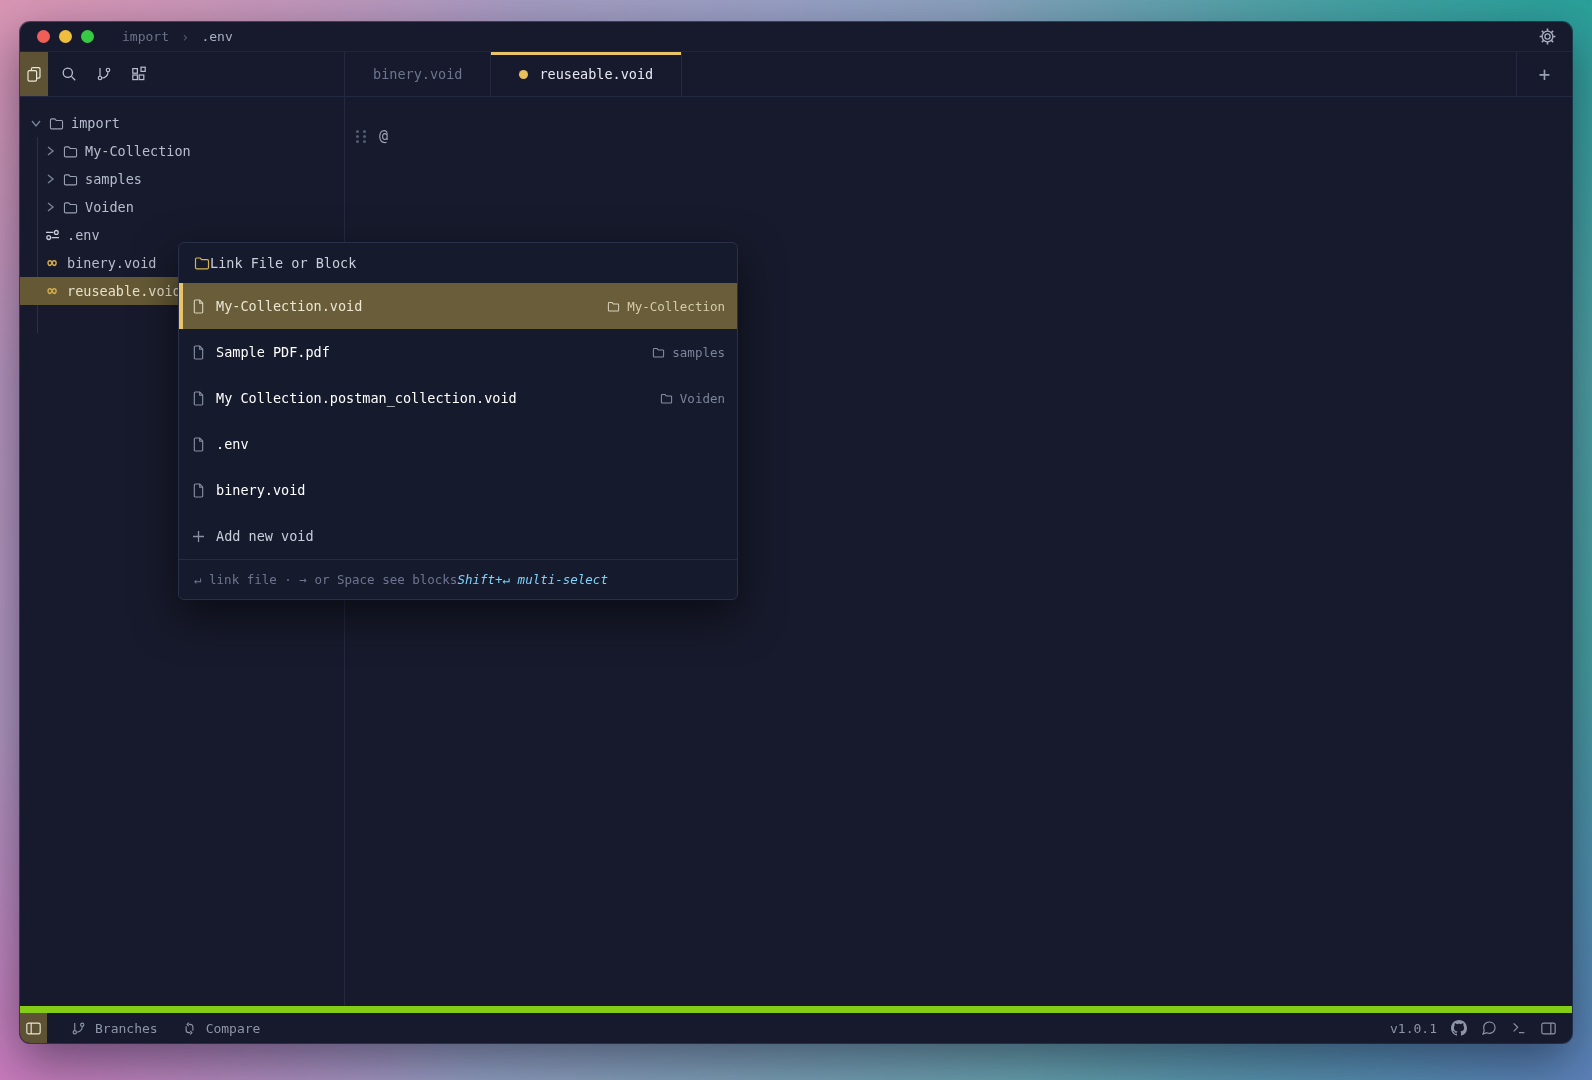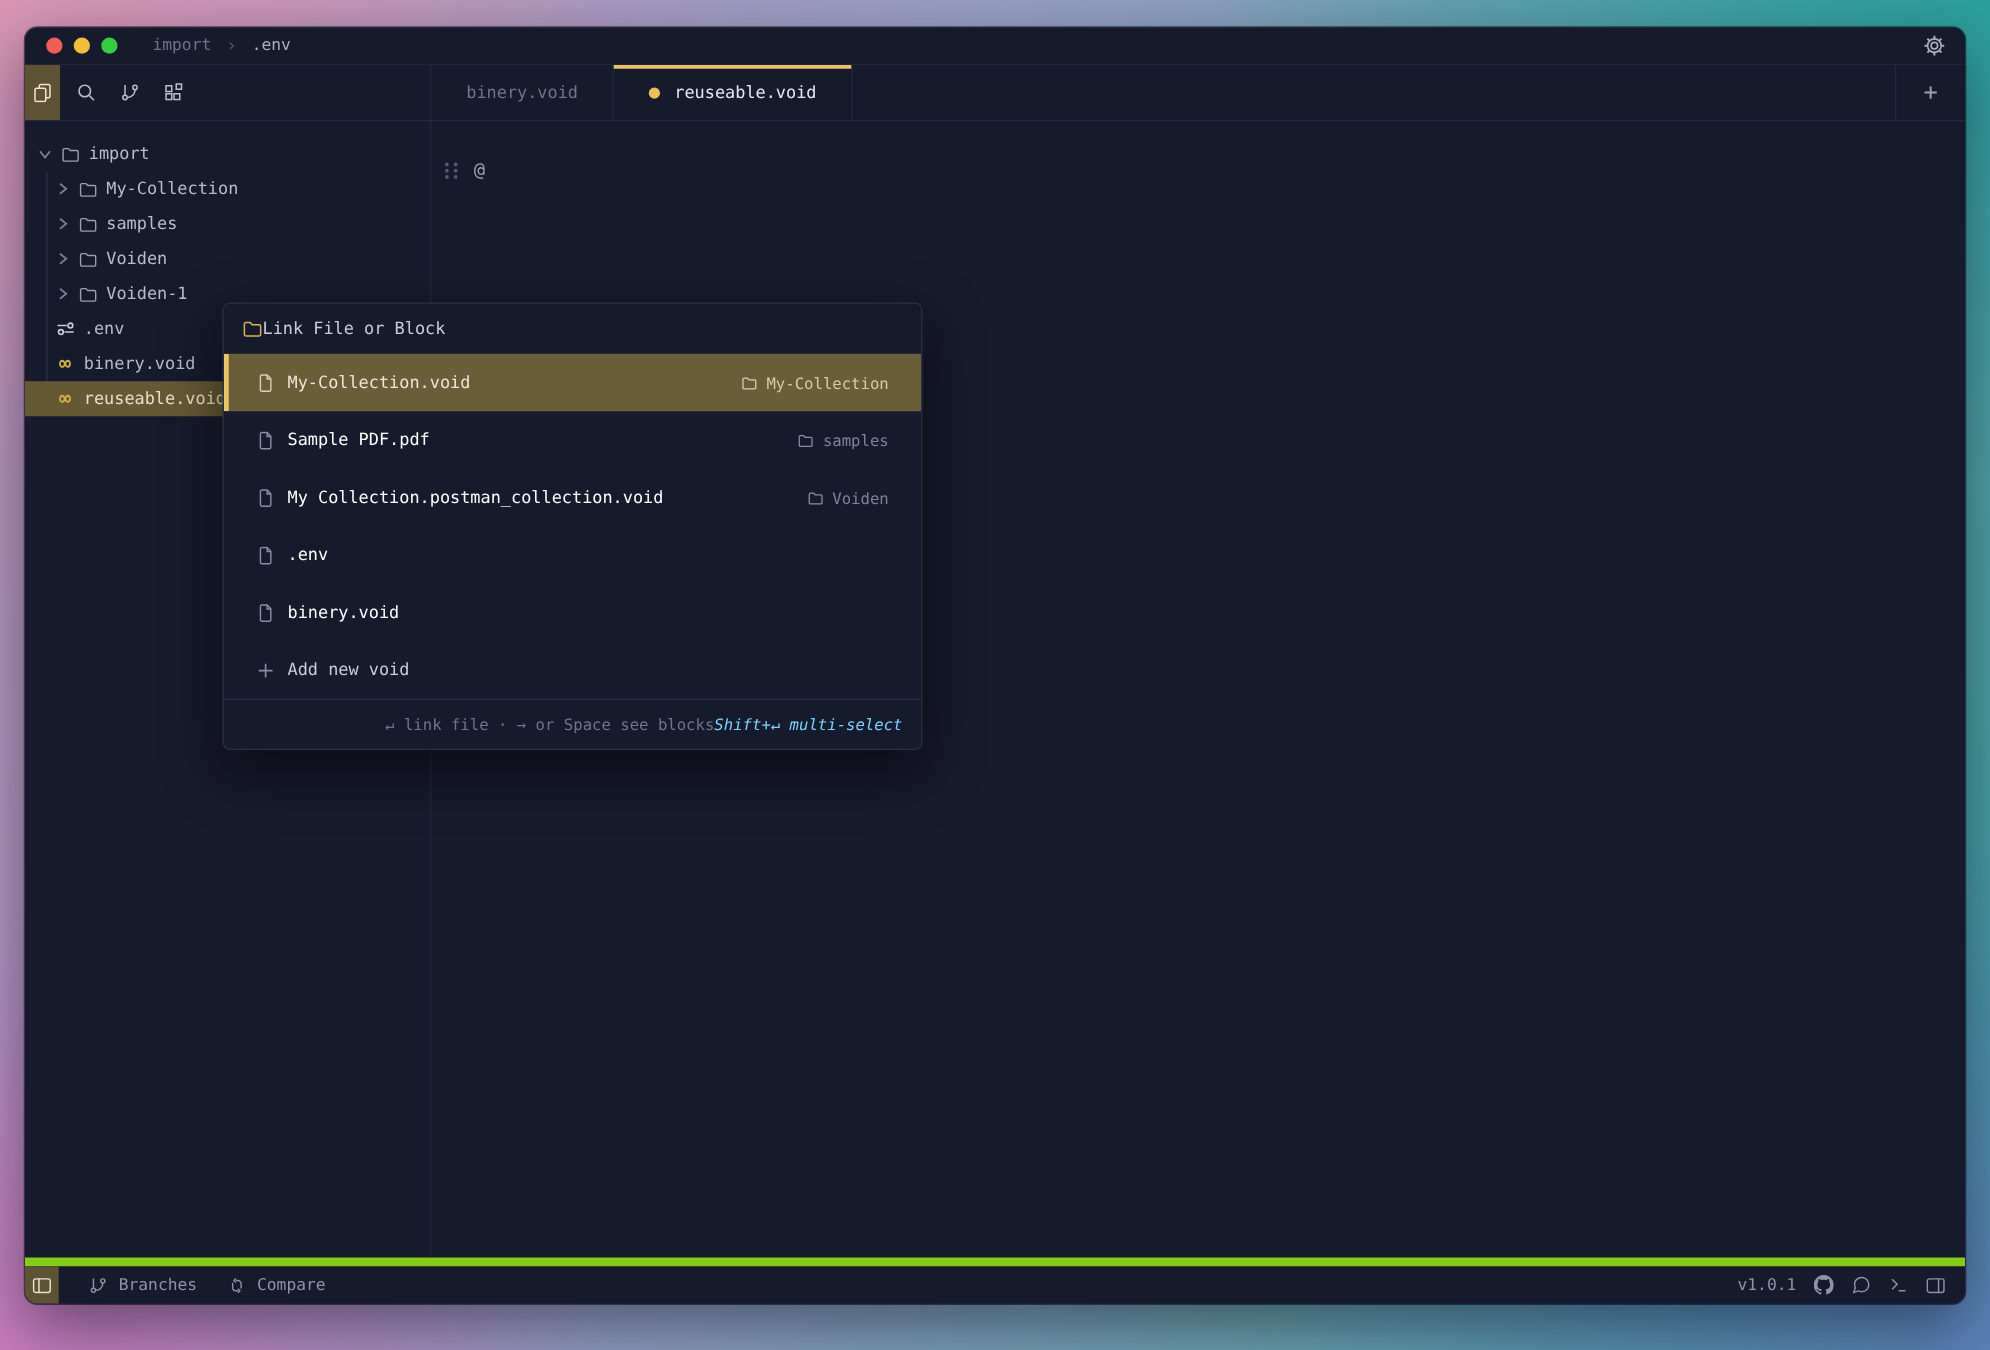--- a/index.html
+++ b/index.html
@@ -57,30 +57,30 @@
   .tree-row.selected { background:#655935; color:#e7e1cb; }
   .editor { flex:1 1 auto; position:relative; }
   .block-line { display:flex; align-items:center; gap:13px; margin:30px 0 0 11px; }
   .grip { display:grid; grid-template-columns:3px 3px; gap:2px 4px; cursor:grab; }
   .grip i { width:3px; height:3px; border-radius:50%; background:#545b76; }
   .at { color:#9ba1b4; font-size:15px; }
   
   .dropdown { position:absolute; left:158px; top:145px; width:560px; background:#151a2d; border:1px solid #2a3049; border-radius:6px; box-shadow:0 16px 44px rgba(0,0,0,.55); z-index:30; overflow:hidden; }
   .dd-header { height:40px; display:flex; align-items:center; padding:0 15px; font-size:13.5px; color:#c9ceda; }
   .dd-header .ic { color:#d9b44e; display:flex; }
-  .dd-item, .dd-add { height:46px; display:flex; align-items:center; gap:10px; padding:0 26px; font-size:13.5px; color:#c9ceda; cursor:pointer; }
+  .dd-item, .dd-add { height:46px; display:flex; align-items:center; gap:10px; padding:0 12px; font-size:13.5px; color:#c9ceda; cursor:pointer; }
   .dd-item .ic, .dd-add .ic { color:#8a90a3; display:flex; width:15px; justify-content:center; }
   .dd-label { color:#ffffff; }
   .dd-badge { margin-left:auto; display:flex; align-items:center; gap:7px; font-size:12.5px; color:#7e8499; }
   .dd-badge .ic { width:13px; }
   .dd-item.selected { background:#6a5d3a; box-shadow:inset 4px 0 0 0 #e9c469; }
   .dd-item.selected .dd-label { color:#ece6d2; }
   .dd-item.selected .ic { color:#d9d2ba; }
   .dd-item.selected .dd-badge { color:#d6cca8; }
-  .dd-footer { height:40px; border-top:1px solid #262c44; display:flex; align-items:center; justify-content:flex-end; padding:0 15px; font-size:12.5px; color:#6f7590; }
+  .dd-footer { height:40px; border-top:1px solid #262c44; display:flex; align-items:center; justify-content:flex-start; padding:0 15px; font-size:12.5px; color:#6f7590; }
   .dd-footer .right { color:#7dd3fc;font-style:italic; }
   
   .statusbar { height:37px; flex:0 0 37px; border-top:7px solid #84cc16; display:flex; align-items:stretch; }
   .status-toggle { width:27px; background:#5d5334; display:flex; align-items:center; justify-content:center; color:#ece7d4; cursor:pointer; }
   .status-item { display:flex; align-items:center; gap:9px; color:#8e94a8; font-size:13px; margin-left:24px; cursor:pointer; }
   .status-right { margin-left:auto; display:flex; align-items:center; gap:14px; padding-right:16px; color:#8e94a8; font-size:13px; }
   .status-right .s-ic { display:flex; align-items:center; cursor:pointer; }
   svg { display:block; }
 </style>
 </head>
@@ -220,35 +220,20 @@
     </span>
 
     <span class="ic folder-ic">
       <svg width="15" height="13" viewBox="0 0 16 14" fill="none" stroke="currentColor" stroke-width="1.2">
         <path d="M1.5 3.2a1.2 1.2 0 0 1 1.2-1.2h3.4l1.6 1.7h5.6a1.2 1.2 0 0 1 1.2 1.2v6.7a1.2 1.2 0 0 1-1.2 1.2H2.7a1.2 1.2 0 0 1-1.2-1.2z"></path>
       </svg>
     </span>
 
     <span class="tree-label">Voiden</span>
   </div>
-          <div class="tree-row kind-folder child">
-    <span class="chev chev-right">
-      <svg width="12" height="12" viewBox="0 0 12 12" fill="none" stroke="currentColor" stroke-width="1.4">
-                <polyline points="4,2 9,6 4,10"></polyline>
-              </svg>
-    </span>
-
-    <span class="ic folder-ic">
-      <svg width="15" height="13" viewBox="0 0 16 14" fill="none" stroke="currentColor" stroke-width="1.2">
-        <path d="M1.5 3.2a1.2 1.2 0 0 1 1.2-1.2h3.4l1.6 1.7h5.6a1.2 1.2 0 0 1 1.2 1.2v6.7a1.2 1.2 0 0 1-1.2 1.2H2.7a1.2 1.2 0 0 1-1.2-1.2z"></path>
-      </svg>
-    </span>
-
-    <span class="tree-label">Voiden-1</span>
-  </div>
           <div class="tree-row kind-env child">
 
     <span class="ic env-ic">
       <svg width="15" height="14" viewBox="0 0 15 14" fill="none" stroke="currentColor" stroke-width="1.3">
         <line x1="1" y1="4.4" x2="8.4" y2="4.4"></line>
                 <circle cx="11.3" cy="4.4" r="1.9"></circle>
         <circle cx="3.7" cy="9.6" r="1.9"></circle>
                 <line x1="6.6" y1="9.6" x2="14" y2="9.6"></line>
       </svg>
     </span>

